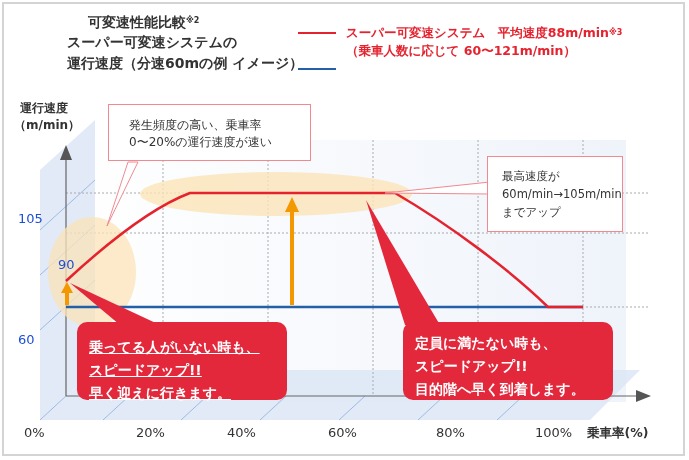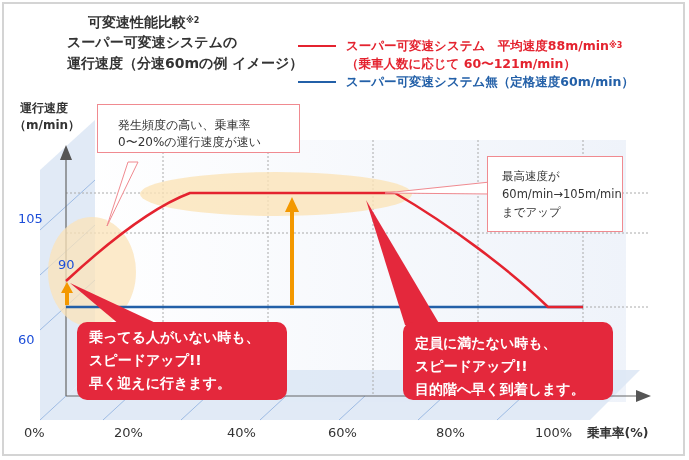--- a/index.html
+++ b/index.html
@@ -2,21 +2,21 @@
 <html><head>
 <meta charset="utf-8">
 <style>
   html,body{margin:0;padding:0;background:#ffffff;}
   body{width:689px;height:460px;position:relative;overflow:hidden;font-family:"DejaVu Sans","Liberation Sans",sans-serif;}
   .frame{position:absolute;left:2px;top:2px;width:683px;height:454px;border:2px solid #d4d4d4;background:#fff;box-sizing:border-box;}
   .title-block{position:absolute;left:60px;top:12px;color:#333;font-weight:bold;}
   .title-block .t1{font-size:14px;line-height:20px;margin-left:28px;}
   .title-block .t1 sup{font-size:8px;vertical-align:top;position:relative;top:-1px;}
   .title-block .t2{font-size:14px;line-height:21px;margin-left:7px;}
-  .legend{position:absolute;left:298px;top:24px;font-weight:bold;font-size:12.5px;margin-top:13px;}
+  .legend{position:absolute;left:298px;top:24px;font-weight:bold;font-size:12.5px;}
   .legend .row{position:relative;height:18px;line-height:18px;white-space:nowrap;}
   .legend .swatch{display:inline-block;width:38px;height:2px;vertical-align:middle;margin-right:10px;position:relative;top:-1px;}
   .legend .red{color:#e4232f;}
   .legend .blue{color:#2360a8;}
   .legend .red .swatch{background:#e4232f;}
   .legend .blue .swatch{background:#2360a8;}
   .legend sup{font-size:8px;vertical-align:top;}
   .legend .indent{padding-left:48px;}
   .ylabel{position:absolute;left:14px;top:100px;font-size:12px;color:#333;font-weight:bold;line-height:17px;text-align:center;width:60px;}
   .ytick{position:absolute;font-size:13px;color:#1d4ed8;}
@@ -36,21 +36,21 @@
   <div class="t2">スーパー可変速システムの</div>
   <div class="t2">運行速度（分速60mの例 イメージ）</div>
 </div>
 
 <div class="legend">
   <div class="row red">
     <span class="swatch"></span><span>スーパー可変速システム　平均速度88m/min</span><sup>※3</sup>
   </div>
   <div class="row red indent">（乗車人数に応じて 60〜121m/min）</div>
   <div class="row blue">
-    <span class="swatch"></span><span>スーパー可変速システム無（定格速度60m/min）</span>
+    <span class="swatch"></span>
   </div>
 </div>
 
 <div class="ylabel">
   <div>運行速度</div>
   <div>（m/min）</div>
 </div>
 
 <svg class="chart" width="689" height="460" viewBox="0 0 689 460">
   <defs>
@@ -114,38 +114,38 @@
 
   <polygon points="70,283 120,325 160,325" fill="#e4283c"></polygon>
   <polygon points="366,200 405,325 440,325" fill="#e4283c"></polygon>
 </svg>
 
 <div class="ytick" style="left:18px;top:211px;">105</div>
 <div class="ytick" style="left:33px;top:257px;margin-left:25px;">90</div>
 <div class="ytick" style="left:18px;top:332px;">60</div>
 
 <div class="xtick" style="left:24px;">0%</div>
-<div class="xtick" style="left:114px;">20%</div>
+<div class="xtick" style="left:136px;">20%</div>
 <div class="xtick" style="left:227px;">40%</div>
 <div class="xtick" style="left:328px;">60%</div>
 <div class="xtick" style="left:436px;">80%</div>
 <div class="xtick" style="left:535px;">100%</div>
 <div class="xlabel">乗車率(%)</div>
 
-<div class="callout-white" style="left:97px;top:104px;width:203px;height:49px;padding:12px 0 13px 20px;">
+<div class="callout-white" style="left:108px;top:104px;width:203px;height:57px;padding:12px 0 13px 20px;">
   <div>発生頻度の高い、乗車率</div>
   <div>0〜20%の運行速度が速い</div>
 </div>
 <div class="callout-white" style="left:487px;top:156px;width:136px;height:76px;padding:10px 0 0 14px;font-size:11.5px;line-height:18px;">
   <div>最高速度が</div>
   <div>60m/min→105m/min</div>
   <div>までアップ</div>
 </div>
 
-<div class="callout-red" style="left:77px;top:322px;width:210px;height:78px;padding:4px 0 0 12px;">
+<div class="callout-red" style="left:77px;top:322px;width:210px;height:78px;padding:14px 0 0 12px;text-decoration:underline;">
   <div>乗ってる人がいない時も、</div>
   <div>スピードアップ!!</div>
   <div>早く迎えに行きます。</div>
 </div>
 <div class="callout-red" style="left:403px;top:322px;width:210px;height:78px;padding:10px 0 0 12px;">
   <div>定員に満たない時も、</div>
   <div>スピードアップ!!</div>
   <div>目的階へ早く到着します。</div>
 </div>
 

